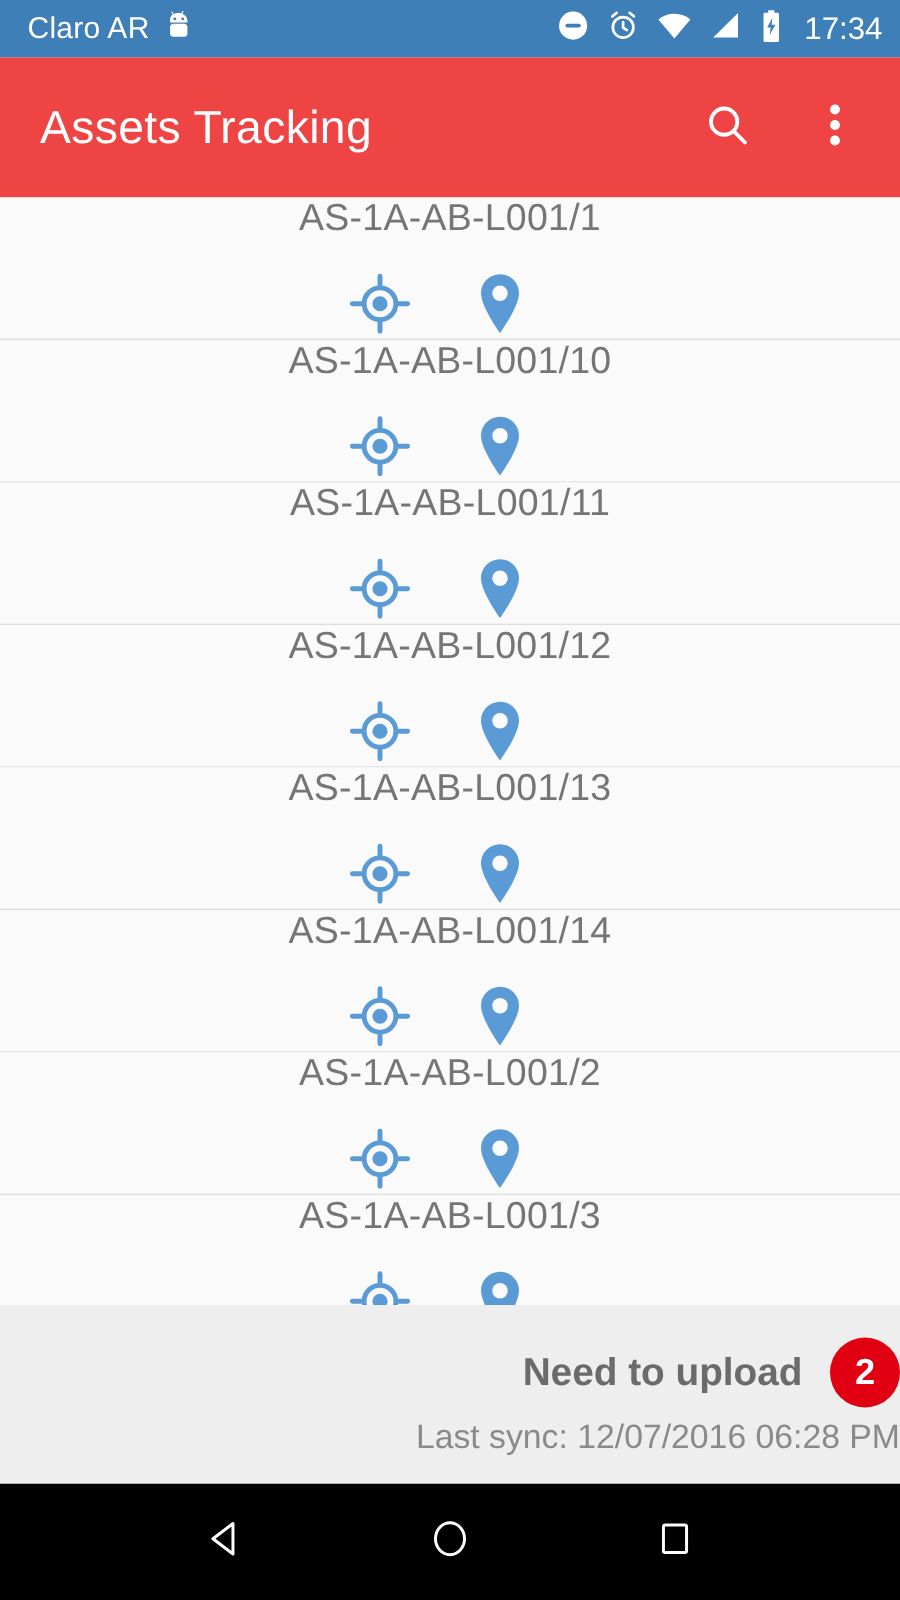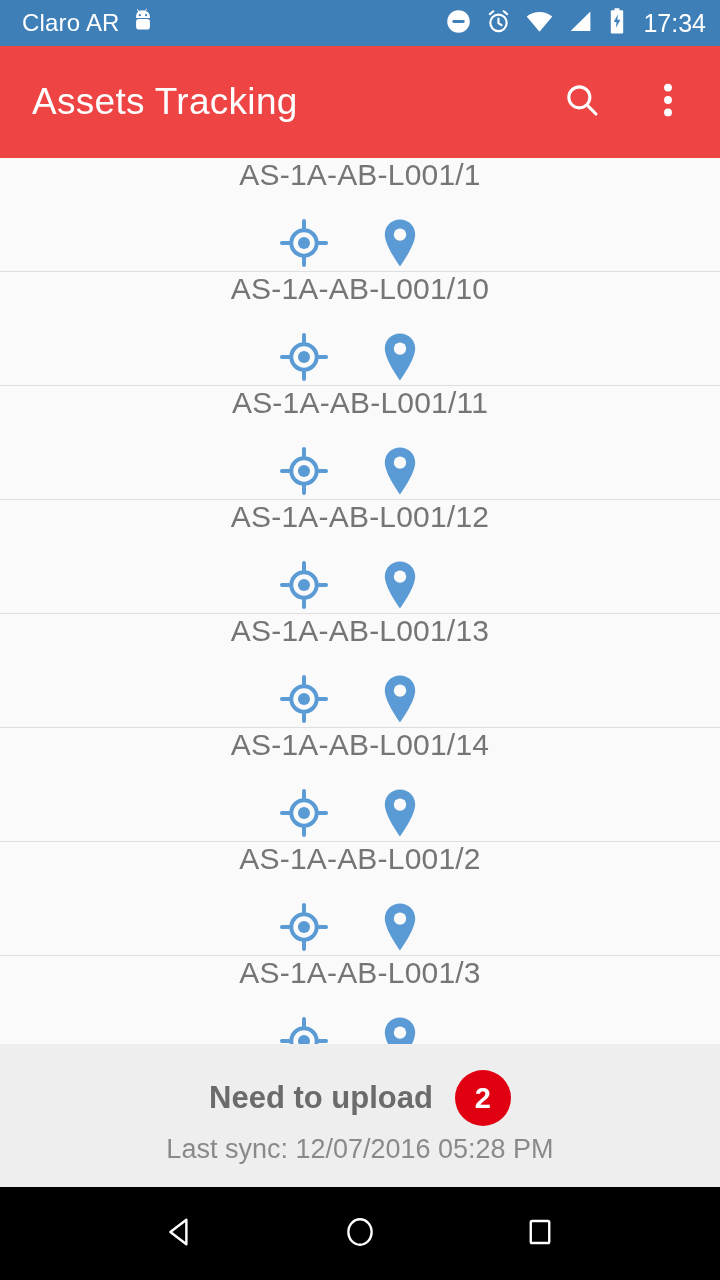--- a/index.html
+++ b/index.html
@@ -55,21 +55,21 @@
     flex:1; color:#757575; font-size:30px; font-weight:400;
     letter-spacing:.2px; white-space:nowrap; overflow:hidden;
   }
   .row-actions { display:flex; align-items:center; gap:44px; padding-right:16px; }
   .row-icon { width:52px; height:52px; display:flex; align-items:center; justify-content:center; cursor:pointer; }
 
   
   .footer {
     flex:0 0 143px; background:#EEEEEE;
     display:flex; flex-direction:column;
-    align-items:center; justify-content:center; gap:8px;
+    align-items:flex-end; justify-content:center; gap:8px;
     padding-top:4px;
   }
   .upload-line { display:flex; align-items:center; gap:22px; }
   .upload-text { color:#6B6B6B; font-size:31px; font-weight:700; }
   .badge {
     min-width:56px; height:56px; border-radius:50%;
     background:#E00011; color:#FFFFFF;
     display:flex; align-items:center; justify-content:center;
     font-size:29px; font-weight:700; padding:0 8px;
   }
@@ -302,21 +302,21 @@
           </div>
         </div>
       </div>
     </div>
 
   <div class="footer">
     <div class="upload-line">
       <span class="upload-text">Need to upload</span>
       <span class="badge">2</span>
     </div>
-    <div class="sync-text">Last sync: 12/07/2016 05:28 PM</div>
+    <div class="sync-text">Last sync: 12/07/2016 06:28 PM</div>
   </div>
 
   <div class="navbar">
     <div class="nav-btn">
       <span>
         <svg width="34" height="34" viewBox="0 0 24 24" fill="none" stroke="#FFFFFF" stroke-width="1.7" stroke-linejoin="round">
           <path d="M16.5 3.4 5.2 12l11.3 8.6V3.4Z"></path>
         </svg>
       </span>
     </div>

